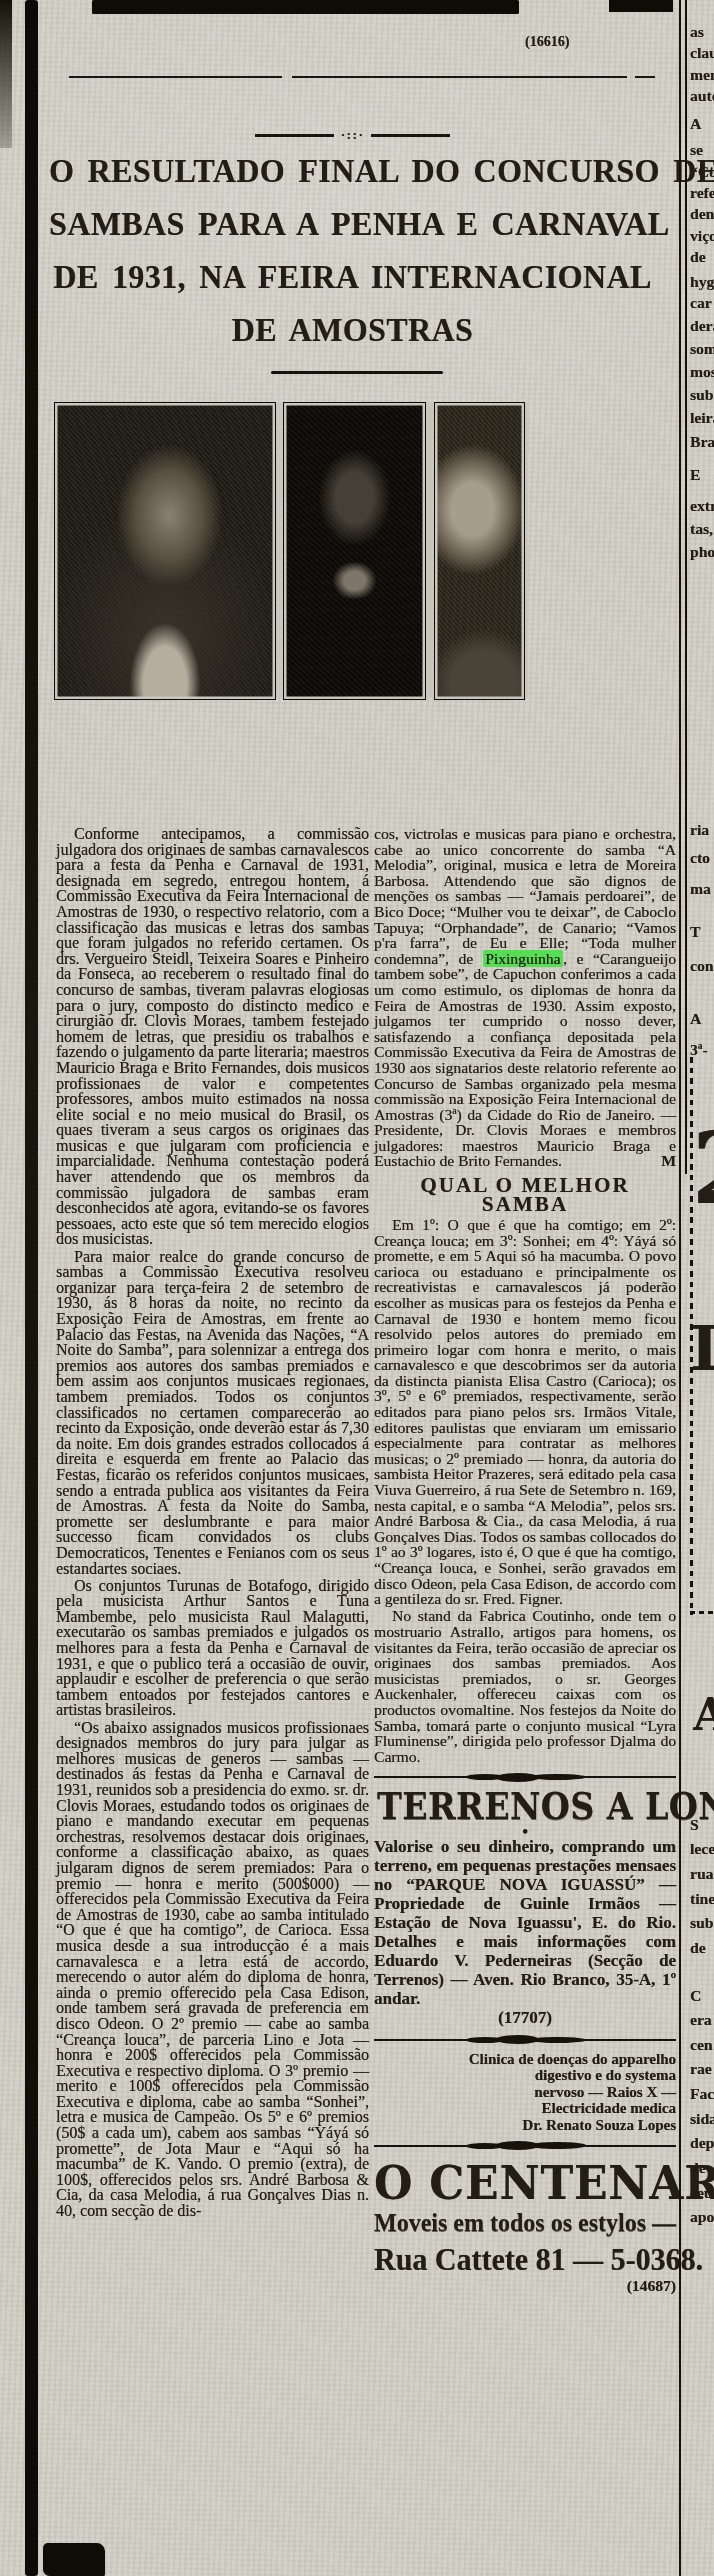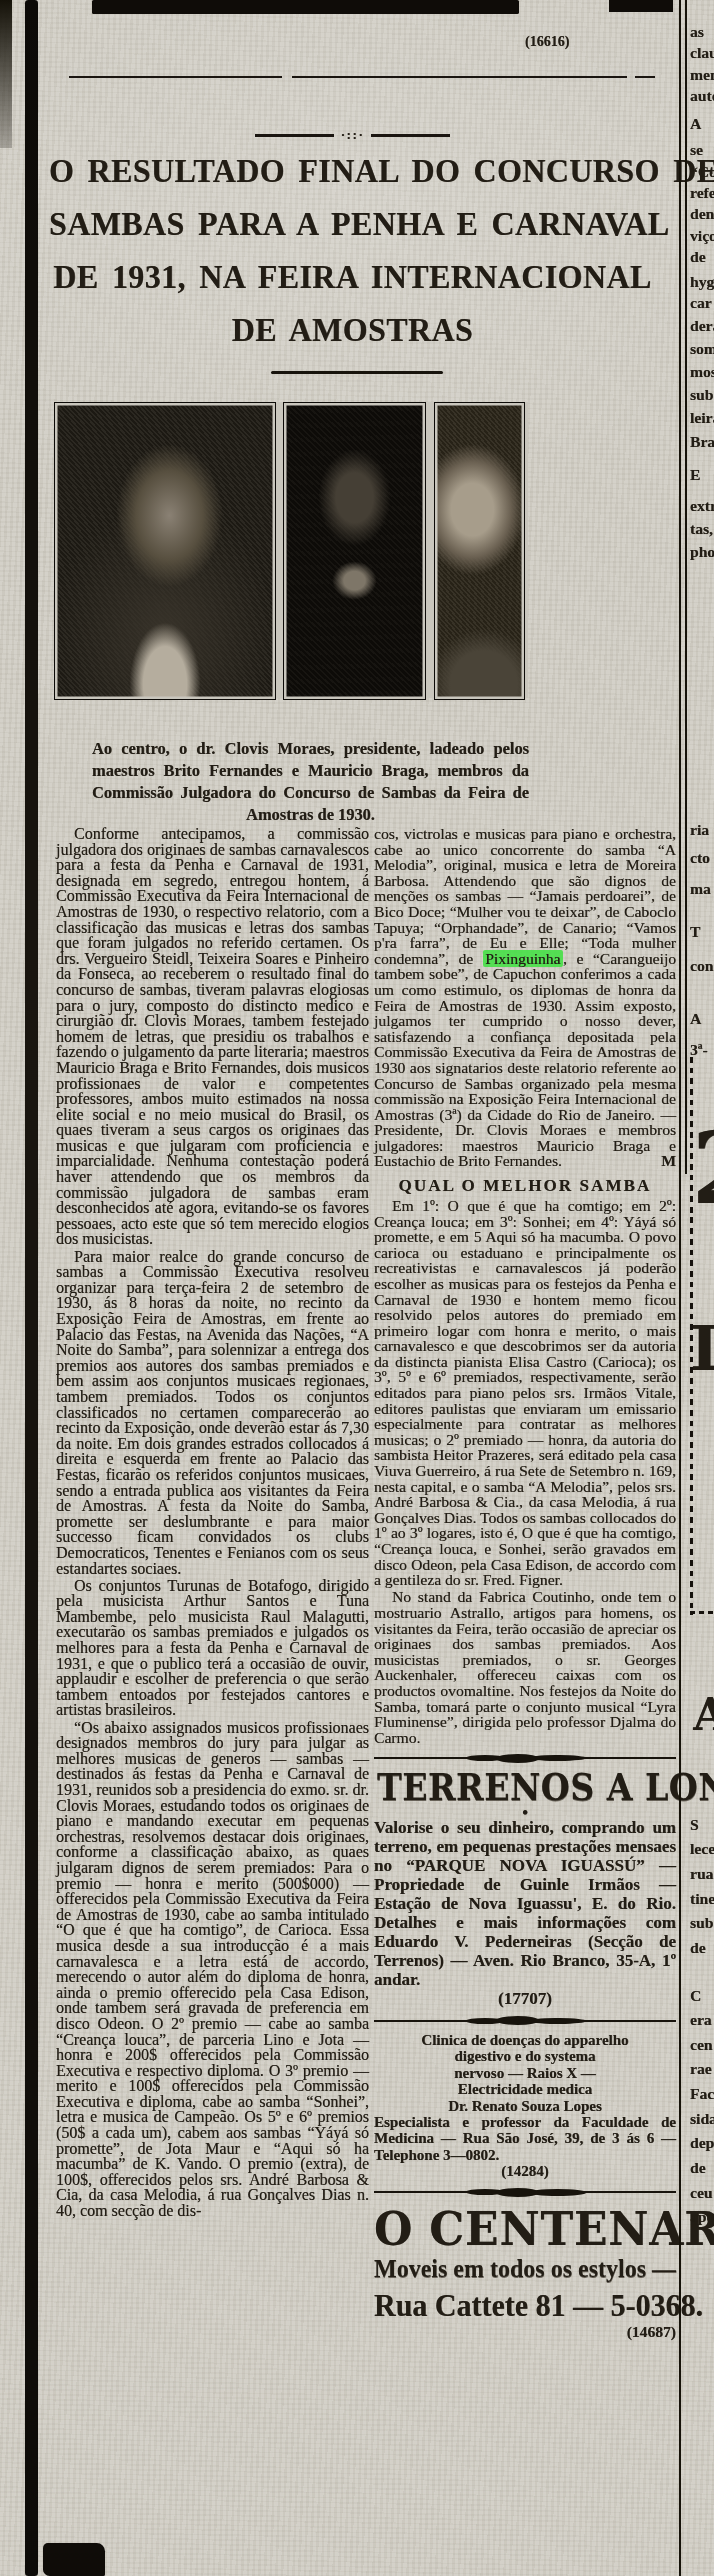--- a/index.html
+++ b/index.html
@@ -50,35 +50,35 @@
       radial-gradient(66px 82px at 42% 36%, #a79d8b 0 32%, #6b6152 58%, transparent 80%),
       radial-gradient(74px 74px at 55% 95%, #4a4438 0 45%, transparent 75%),
       repeating-linear-gradient(49deg, rgba(225,215,195,0.09) 0 1.6px, transparent 1.6px 3.3px),
       #272217;}
   .caption{position:absolute;left:92px;top:722px;width:437px;font-weight:bold;font-size:16.4px;line-height:22px;text-align:justify;text-align-last:center;}
   
   .colA{position:absolute;left:56px;top:826px;width:313px;font-size:16px;line-height:15.6px;text-align:justify;}
   .colB{position:absolute;left:374px;top:826px;width:302px;font-size:15.6px;line-height:15.6px;text-align:justify;}
   .colA p,.colB p{margin:0 0 1.6px 0;text-indent:18px;}
   p.noind{text-indent:0;}
-  .subhead{margin:6.6px 0 3.3px 0;text-align:center;font-weight:bold;font-size:17px;line-height:19px;letter-spacing:2.1px;text-indent:0;}
+  .subhead{margin:6.6px 0 3.3px 0;text-align:center;font-weight:bold;font-size:21px;line-height:19px;letter-spacing:2.1px;text-indent:0;}
   .hl-green{background:rgba(62,226,64,0.85);border-radius:2px;padding:0 2.5px;}
   .strayM{float:right;font-weight:bold;}
   .spear{display:flex;align-items:center;justify-content:center;margin:8.2px 0 6.6px 0;}
   .spear .l{height:2.1px;background:#17130c;flex:1;}
   .spear i{display:block;background:#17130c;border-radius:50%;}
   .spear .d1{width:38px;height:5.7px;margin:0 -4.9px;}
   .spear .d2{width:43px;height:9px;margin:0 -3.3px;}
   .spear .d3{width:57px;height:6.6px;margin:0 -6.6px;}
   .ad-title{font-family:"DejaVu Serif",serif;font-weight:bold;font-size:34px;line-height:36px;letter-spacing:0.4px;text-align:center;transform:scaleX(0.98) scaleY(1.12);margin:4.9px 0 1.6px 0;white-space:nowrap;}
   .ad-dot{text-align:center;font-size:16.4px;font-weight:bold;line-height:11.5px;}
   .ad-body{font-weight:bold;font-size:17px;line-height:19px;text-align:justify;margin-top:6.6px;}
   .ad-ref{display:block;text-align:center;font-weight:bold;}
   .clinic{font-weight:bold;font-size:15px;line-height:16.4px;margin-top:3.3px;}
-  .clinic .c{text-align:center;}
+  .clinic .c{text-align:right;}
   .clinic .j{text-align:justify;}
   .cent-title{font-family:"DejaVu Serif",serif;font-weight:bold;font-size:44px;line-height:51px;text-align:center;transform:scaleY(1.08);white-space:nowrap;letter-spacing:0.8px;margin-top:4.9px;}
   .cent-l2{font-weight:bold;font-size:24px;line-height:31px;text-align:left;white-space:nowrap;transform:scaleY(1.05);}
   .cent-l3{font-weight:bold;font-size:30px;line-height:39px;text-align:left;white-space:nowrap;transform:scaleY(1.05);}
   .cent-ref{text-align:right;font-weight:bold;font-size:15.6px;}
   
   .sliver{position:absolute;left:690px;top:0;width:24.6px;height:2576px;overflow:hidden;font-weight:bold;font-size:15.6px;}
   .sliver span{position:absolute;left:0;white-space:nowrap;}
   .wavy{position:absolute;left:0;top:1057px;width:3.3px;height:558px;background:repeating-linear-gradient(180deg,#15110c 0 5.7px,transparent 5.7px 10.7px);}
   .wavy-bottom{position:absolute;left:0;top:1611px;width:24.6px;height:3.3px;background:repeating-linear-gradient(90deg,#15110c 0 4.9px,transparent 4.9px 9px);}
@@ -114,21 +114,20 @@
   </div>
 
   <div class="short-rule"></div>
 
   <div class="photo">
     <div class="panel p1"></div>
     <div class="panel p2"></div>
     <div class="panel p3"></div>
   </div>
 
-  <p class="caption ink">Ao centro, o dr. Clovis Moraes, presidente, ladeado pelos maestros Brito Fernandes e Mauricio Braga, membros da Commissão Julgadora do Concurso de Sambas da Feira de Amostras de 1930.</p>
 
   <div class="colA ink">
     <p>Conforme antecipamos, a commissão julgadora dos originaes de sambas carnavalescos para a festa da Penha e Carnaval de 1931, designada em segredo, entregou hontem, á Commissão Executiva da Feira Internacional de Amostras de 1930, o respectivo relatorio, com a classificação das musicas e letras dos sambas que foram julgados no referido certamen. Os drs. Vergueiro Steidl, Teixeira Soares e Pinheiro da Fonseca, ao receberem o resultado final do concurso de sambas, tiveram palavras elogiosas para o jury, composto do distincto medico e cirurgião dr. Clovis Moraes, tambem festejado homem de letras, que presidiu os trabalhos e fazendo o julgamento da parte literaria; maestros Mauricio Braga e Brito Fernandes, dois musicos profissionaes de valor e competentes professores, ambos muito estimados na nossa elite social e no meio musical do Brasil, os quaes tiveram a seus cargos os originaes das musicas e que julgaram com proficiencia e imparcialidade. Nenhuma contestação poderá haver attendendo que os membros da commissão julgadora de sambas eram desconhecidos até agora, evitando-se os favores pessoaes, acto este que só tem merecido elogios dos musicistas.</p>
     <p>Para maior realce do grande concurso de sambas a Commissão Executiva resolveu organizar para terça-feira 2 de setembro de 1930, ás 8 horas da noite, no recinto da Exposição Feira de Amostras, em frente ao Palacio das Festas, na Avenida das Nações, “A Noite do Samba”, para solennizar a entrega dos premios aos autores dos sambas premiados e bem assim aos conjuntos musicaes regionaes, tambem premiados. Todos os conjuntos classificados no certamen comparecerão ao recinto da Exposição, onde deverão estar ás 7,30 da noite. Em dois grandes estrados collocados á direita e esquerda em frente ao Palacio das Festas, ficarão os referidos conjuntos musicaes, sendo a entrada publica aos visitantes da Feira de Amostras. A festa da Noite do Samba, promette ser deslumbrante e para maior successo ficam convidados os clubs Democraticos, Tenentes e Fenianos com os seus estandartes sociaes.</p>
     <p>Os conjuntos Turunas de Botafogo, dirigido pela musicista Arthur Santos e Tuna Mambembe, pelo musicista Raul Malagutti, executarão os sambas premiados e julgados os melhores para a festa da Penha e Carnaval de 1931, e que o publico terá a occasião de ouvir, applaudir e escolher de preferencia o que serão tambem entoados por festejados cantores e artistas brasileiros.</p>
     <p>“Os abaixo assignados musicos profissionaes designados membros do jury para julgar as melhores musicas de generos — sambas — destinados ás festas da Penha e Carnaval de 1931, reunidos sob a presidencia do exmo. sr. dr. Clovis Moraes, estudando todos os originaes de piano e mandando executar em pequenas orchestras, resolvemos destacar dois originaes, conforme a classificação abaixo, as quaes julgaram dignos de serem premiados: Para o premio — honra e merito (500$000) — offerecidos pela Commissão Executiva da Feira de Amostras de 1930, cabe ao samba intitulado “O que é que ha comtigo”, de Carioca. Essa musica desde a sua introducção é a mais carnavalesca e a letra está de accordo, merecendo o autor além do diploma de honra, ainda o premio offerecido pela Casa Edison, onde tambem será gravada de preferencia em disco Odeon. O 2º premio — cabe ao samba “Creança louca”, de parceria Lino e Jota — honra e 200$ offerecidos pela Commissão Executiva e respectivo diploma. O 3º premio — merito e 100$ offerecidos pela Commissão Executiva e diploma, cabe ao samba “Sonhei”, letra e musica de Campeão. Os 5º e 6º premios (50$ a cada um), cabem aos sambas “Yáyá só promette”, de Jota Maur e “Aqui só ha macumba” de K. Vando. O premio (extra), de 100$, offerecidos pelos srs. André Barbosa &amp; Cia, da casa Melodia, á rua Gonçalves Dias n. 40, com secção de dis-</p>
   </div>
 
   <div class="colB ink">
     <p class="noind"><span>cos, victrolas e musicas para piano e orchestra, cabe ao unico concorrente do samba “A Melodia”, original, musica e letra de Moreira Barbosa. Attendendo que são dignos de menções os sambas — “Jamais perdoarei”, de Bico Doce; “Mulher vou te deixar”, de Caboclo Tapuya; “Orphandade”, de Canario; “Vamos p'ra farra”, de Eu e Elle; “Toda mulher condemna”, de </span><span class="hl-green">Pixinguinha</span><span>, e “Carangueijo tambem sobe”, de Capuchon conferimos a cada um como estimulo, os diplomas de honra da Feira de Amostras de 1930. Assim exposto, julgamos ter cumprido o nosso dever, satisfazendo a confiança depositada pela Commissão Executiva da Feira de Amostras de 1930 aos signatarios deste relatorio referente ao Concurso de Sambas organizado pela mesma commissão na Exposição Feira Internacional de Amostras (3ª) da Cidade do Rio de Janeiro. — Presidente, Dr. Clovis Moraes e membros julgadores: maestros Mauricio Braga e Eustachio de Brito Fernandes.</span><span class="strayM">M</span></p>
@@ -157,21 +156,20 @@
         <i class="d3"></i>
         <span class="l"></span>
     </div>
 
     <div class="clinic">
       <div class="c">Clinica de doenças do apparelho</div>
       <div class="c">digestivo e do systema</div>
       <div class="c">nervoso — Raios X —</div>
       <div class="c">Electricidade medica</div>
       <div class="c">Dr. Renato Souza Lopes</div>
-      <p class="j noind"><span>Especialista e professor da Faculdade de Medicina — Rua São José, 39, de 3 ás 6 — Telephone 3—0802.</span> <span class="ad-ref">(14284)</span></p>
     </div>
 
     <div class="spear">
       <span class="l"></span>
         <i class="d1"></i>
         <i class="d2"></i>
         <i class="d3"></i>
         <span class="l"></span>
     </div>
 

